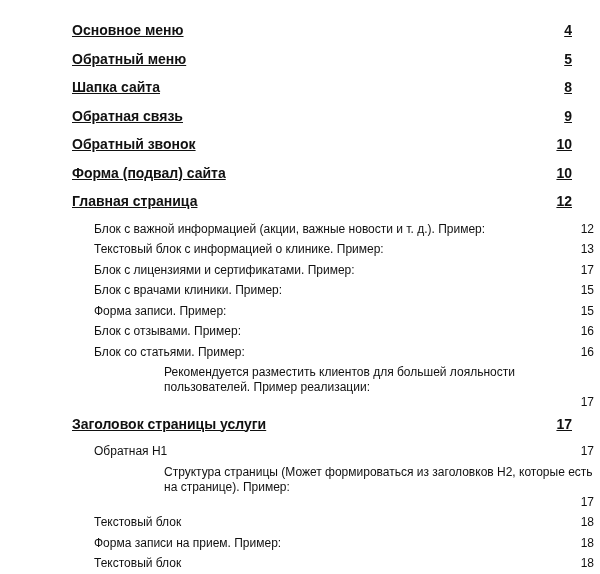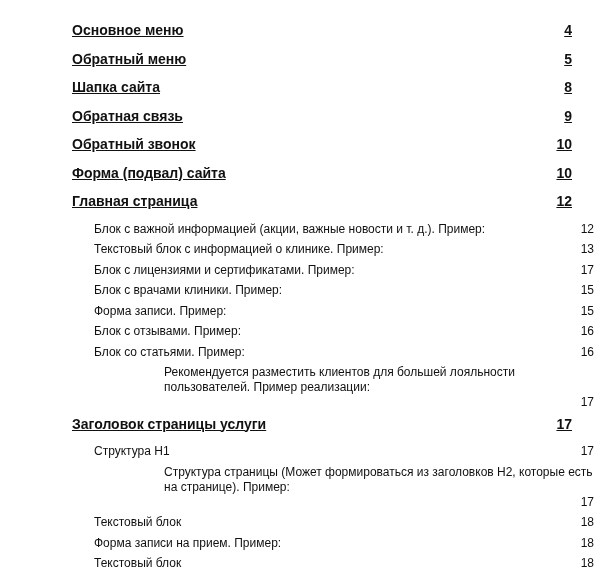--- a/index.html
+++ b/index.html
@@ -162,21 +162,21 @@
         <span class="toc-label">Рекомендуется разместить клиентов для большей лояльности пользователей. Пример реализации:</span>
         <span class="toc-filler"></span>
         <span class="toc-page">17</span>
       </div>
       <div class="toc-row lvl1">
         <span class="toc-label">Заголовок страницы услуги</span>
         <span class="toc-filler"></span>
         <span class="toc-page">17</span>
       </div>
       <div class="toc-row lvl2">
-        <span class="toc-label">Структура Н1</span>
+        <span class="toc-label">Обратная Н1</span>
         <span class="toc-filler"></span>
         <span class="toc-page">17</span>
       </div>
       <div class="toc-row lvl2 multiline">
         <span class="toc-label">Структура страницы (Может формироваться из заголовков Н2, которые есть на странице). Пример:</span>
         <span class="toc-filler"></span>
         <span class="toc-page">17</span>
       </div>
       <div class="toc-row lvl2">
         <span class="toc-label">Текстовый блок</span>

